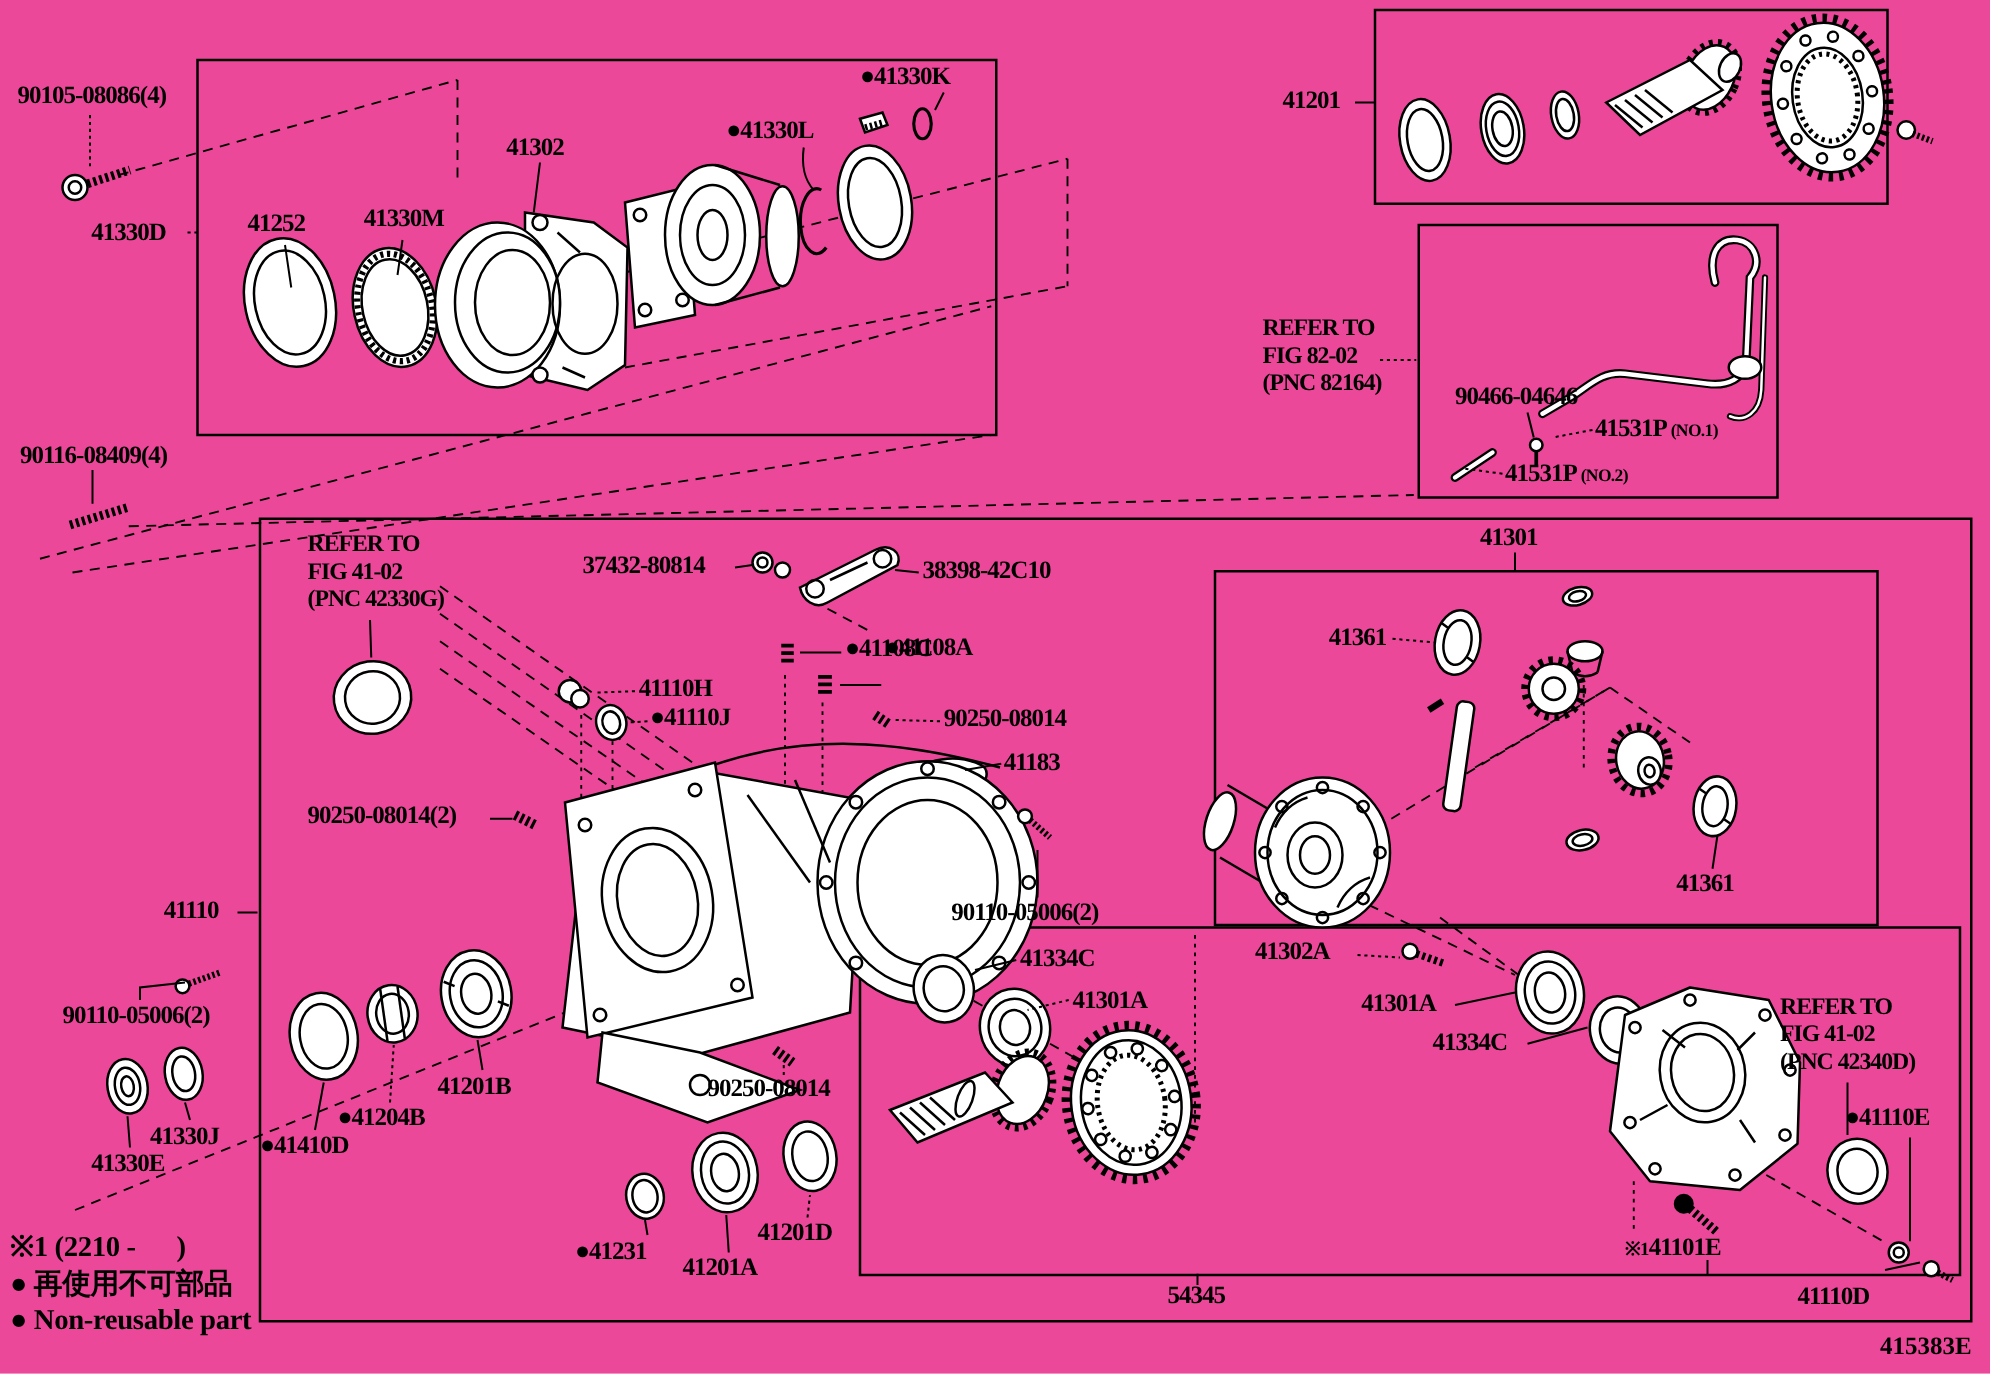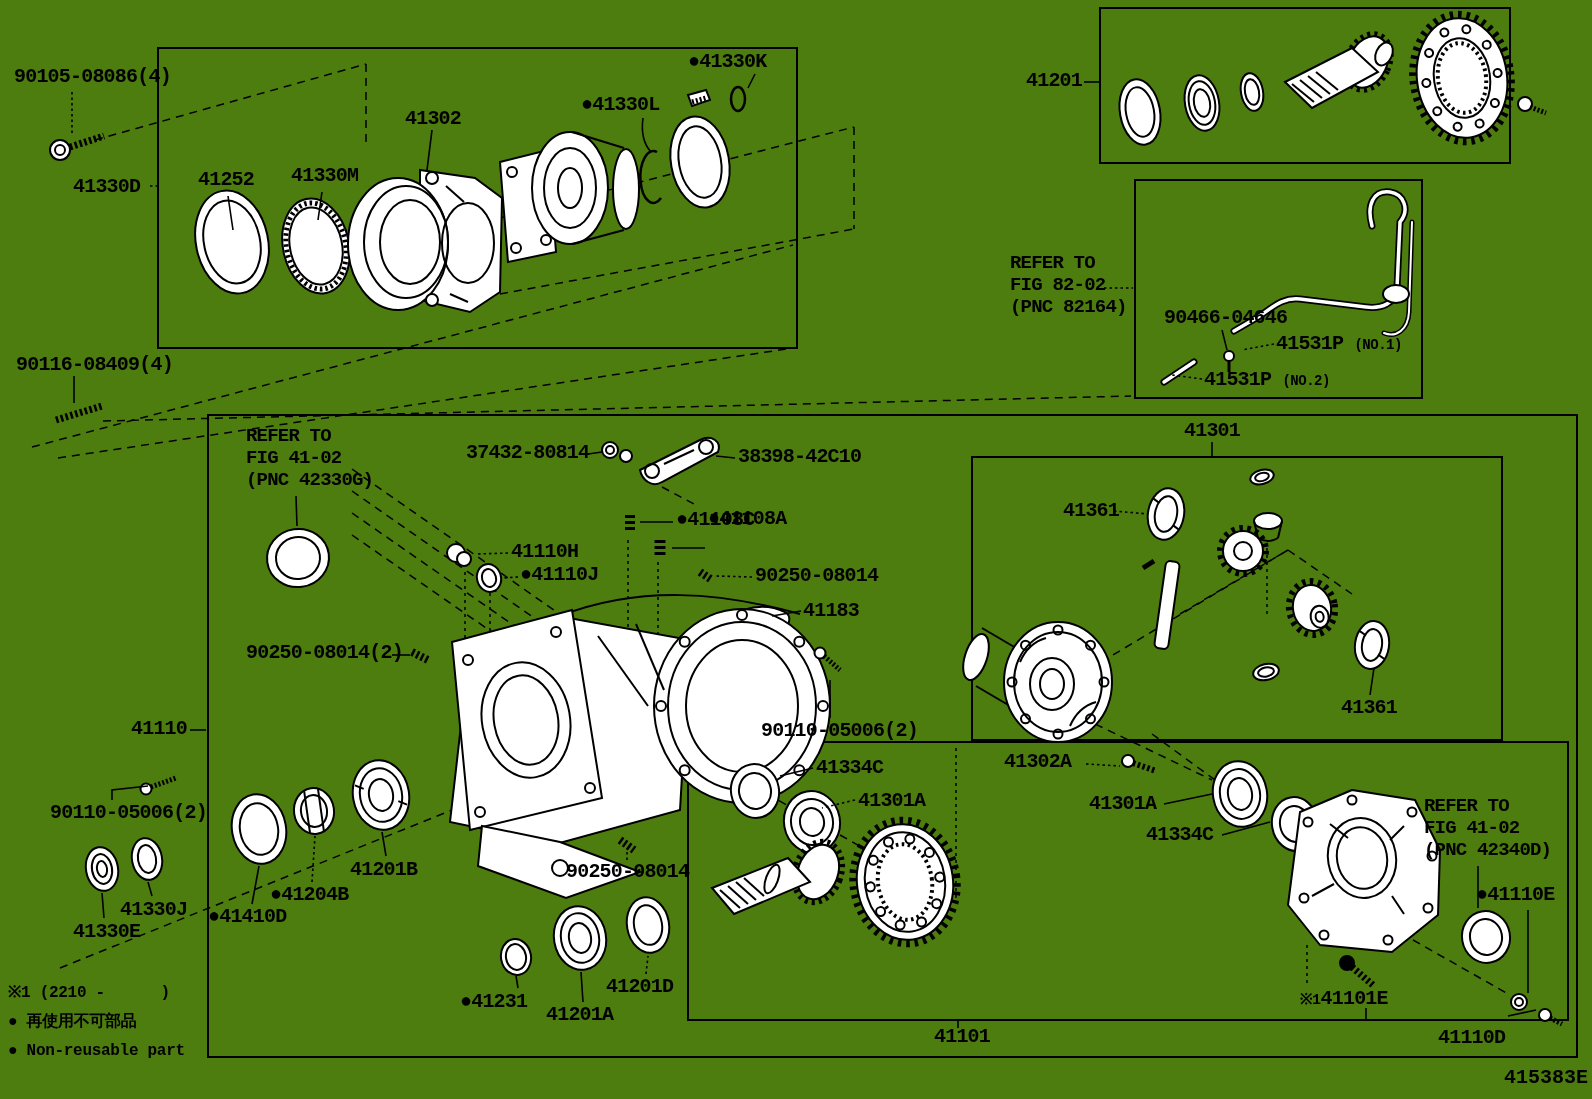--- a/index.html
+++ b/index.html
@@ -1,25 +1,25 @@
 <!DOCTYPE html>
 <html><head>
 <meta charset="utf-8">
 <style>
   html,body{margin:0;padding:0;background:#fff;}
-  #stage{position:relative;width:1592px;height:1099px;background:#4d7c0f;overflow:hidden;
-         font-family:Liberation Mono, monospace;color:#000;}
+  #stage{position:relative;width:1592px;height:1099px;background:#ec4899;overflow:hidden;
+         font-family:Liberation Serif, serif;color:#000;}
   #art{position:absolute;left:0;top:0;z-index:1;}
   .lbl{position:absolute;z-index:2;font-size:20px;font-weight:bold;letter-spacing:-0.8px;
        white-space:nowrap;line-height:1.05;}
   .lbl .sfx{font-size:14px;font-weight:bold;letter-spacing:-0.5px;}
   .lbl .pfx{font-size:15px;font-weight:bold;letter-spacing:-0.5px;}
   .note{position:absolute;z-index:2;font-size:19px;font-weight:bold;letter-spacing:-0.8px;
         white-space:pre-line;line-height:22px;}
-  .legend-line{position:absolute;z-index:2;font-size:16px;font-weight:bold;letter-spacing:-0.3px;
+  .legend-line{position:absolute;z-index:2;font-size:23px;font-weight:bold;letter-spacing:-0.3px;
         white-space:pre;line-height:1.1;}
   .figcode{position:absolute;z-index:2;font-size:20px;font-weight:bold;letter-spacing:0px;}
 </style>
 </head>
 <body>
 
 <div id="stage">
 
 <svg id="art" width="1592" height="1099" viewBox="0 0 1592 1099">
 
@@ -518,21 +518,21 @@
   <div class="lbl" style="left:1204px;top:369px"><span>41531P</span> <span class="sfx">(NO.2)</span></div>
   <div class="lbl" style="left:1184px;top:420px">41301</div>
   <div class="lbl" style="left:1063px;top:500px">41361</div>
   <div class="lbl" style="left:1341px;top:697px">41361</div>
   <div class="lbl" style="left:1004px;top:751px">41302A</div>
   <div class="lbl" style="left:1089px;top:793px">41301A</div>
   <div class="lbl" style="left:1146px;top:824px">41334C</div>
   <div class="lbl" style="left:1476px;top:884px">●41110E</div>
   <div class="lbl" style="left:1300px;top:988px"><span class="pfx">※1</span><span>41101E</span></div>
   <div class="lbl" style="left:1438px;top:1027px">41110D</div>
-  <div class="lbl" style="left:934px;top:1026px">41101</div>
+  <div class="lbl" style="left:934px;top:1026px">54345</div>
   <div class="lbl" style="left:16px;top:354px">90116-08409(4)</div>
   <div class="lbl" style="left:466px;top:442px">37432-80814</div>
   <div class="lbl" style="left:738px;top:446px">38398-42C10</div>
   <div class="lbl" style="left:676px;top:509px">●41108C</div>
   <div class="lbl" style="left:708px;top:508px">●41108A</div>
   <div class="lbl" style="left:511px;top:541px">41110H</div>
   <div class="lbl" style="left:520px;top:564px">●41110J</div>
   <div class="lbl" style="left:755px;top:565px">90250-08014</div>
   <div class="lbl" style="left:803px;top:600px">41183</div>
   <div class="lbl" style="left:246px;top:642px">90250-08014(2)</div>

